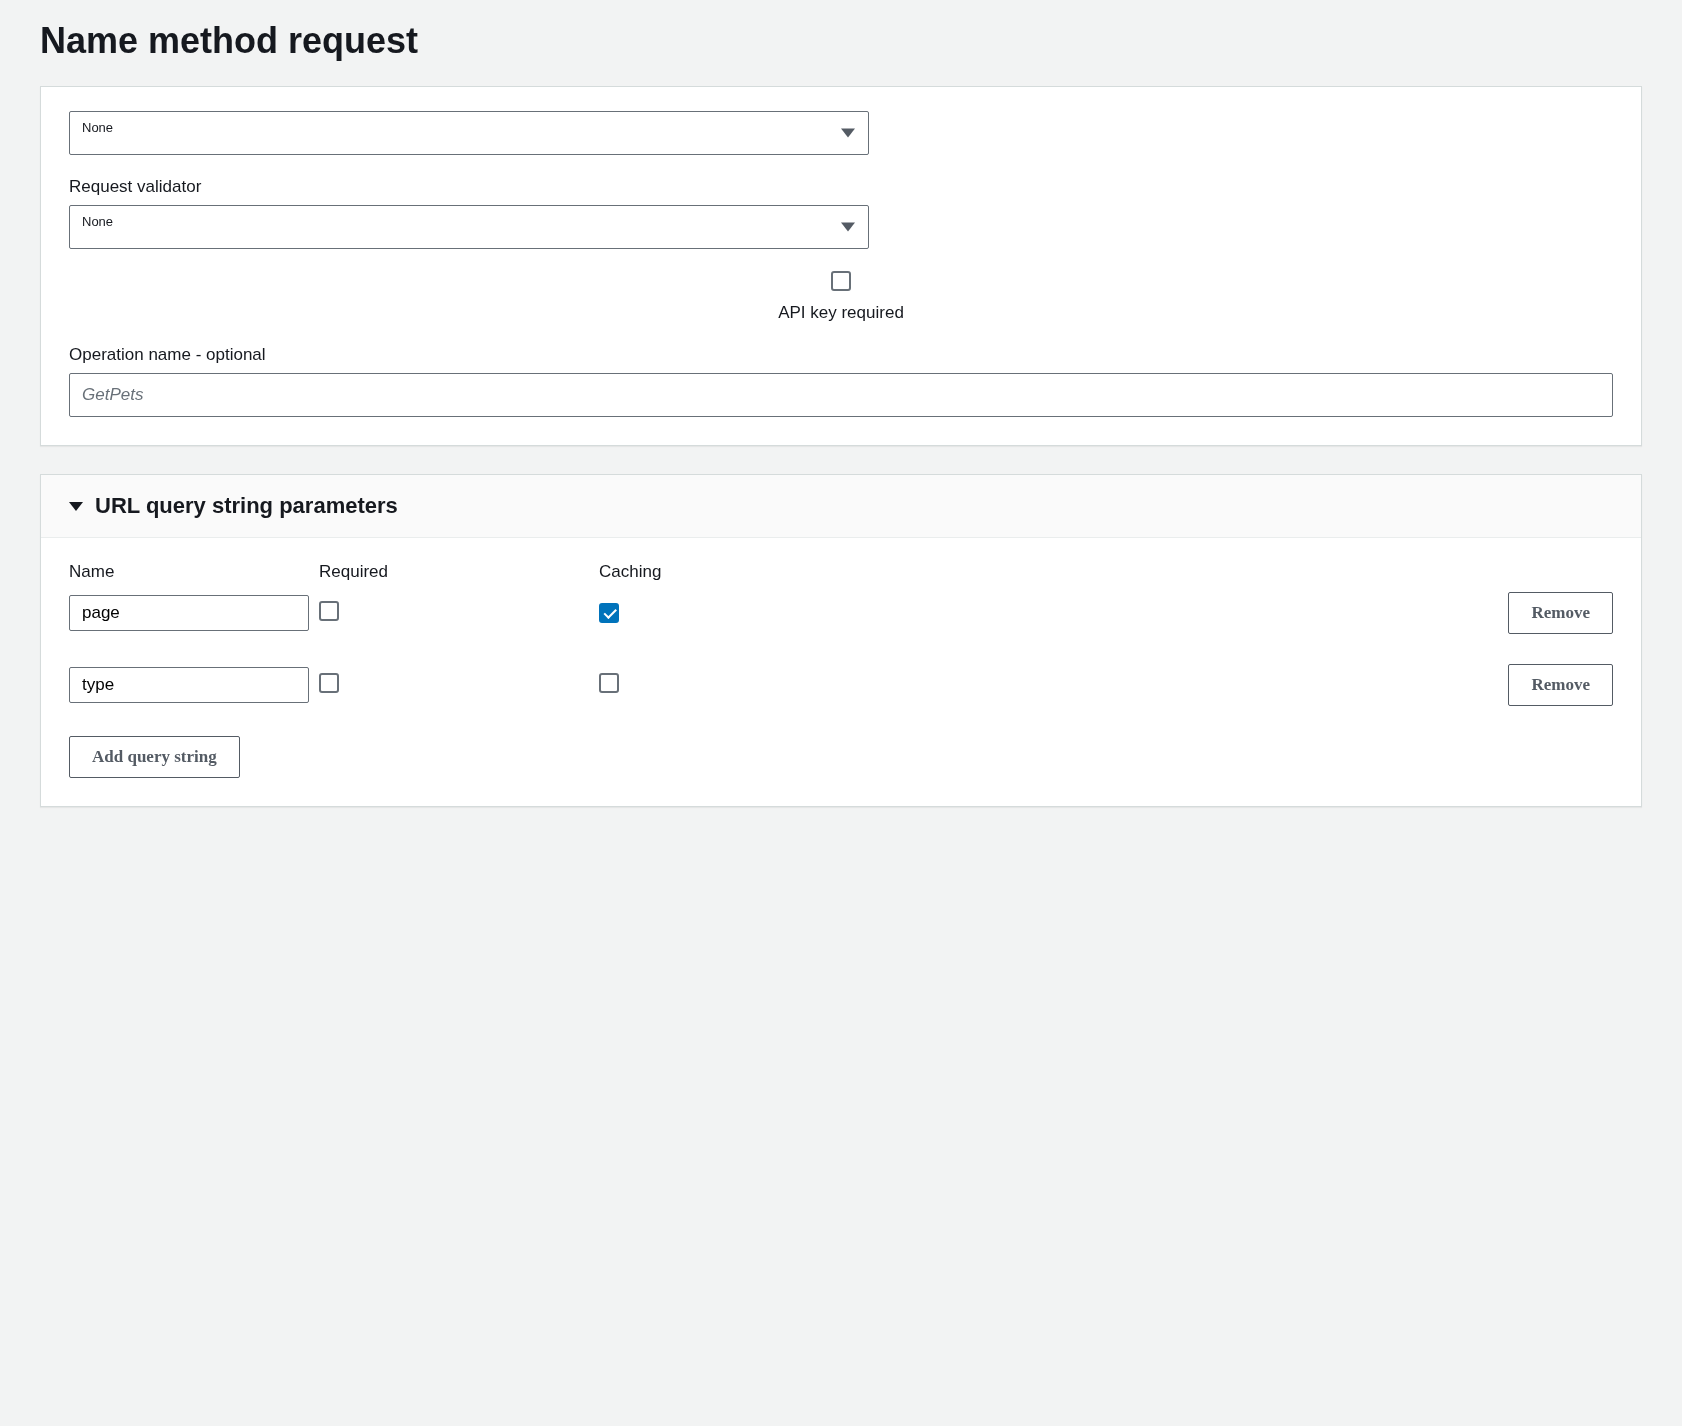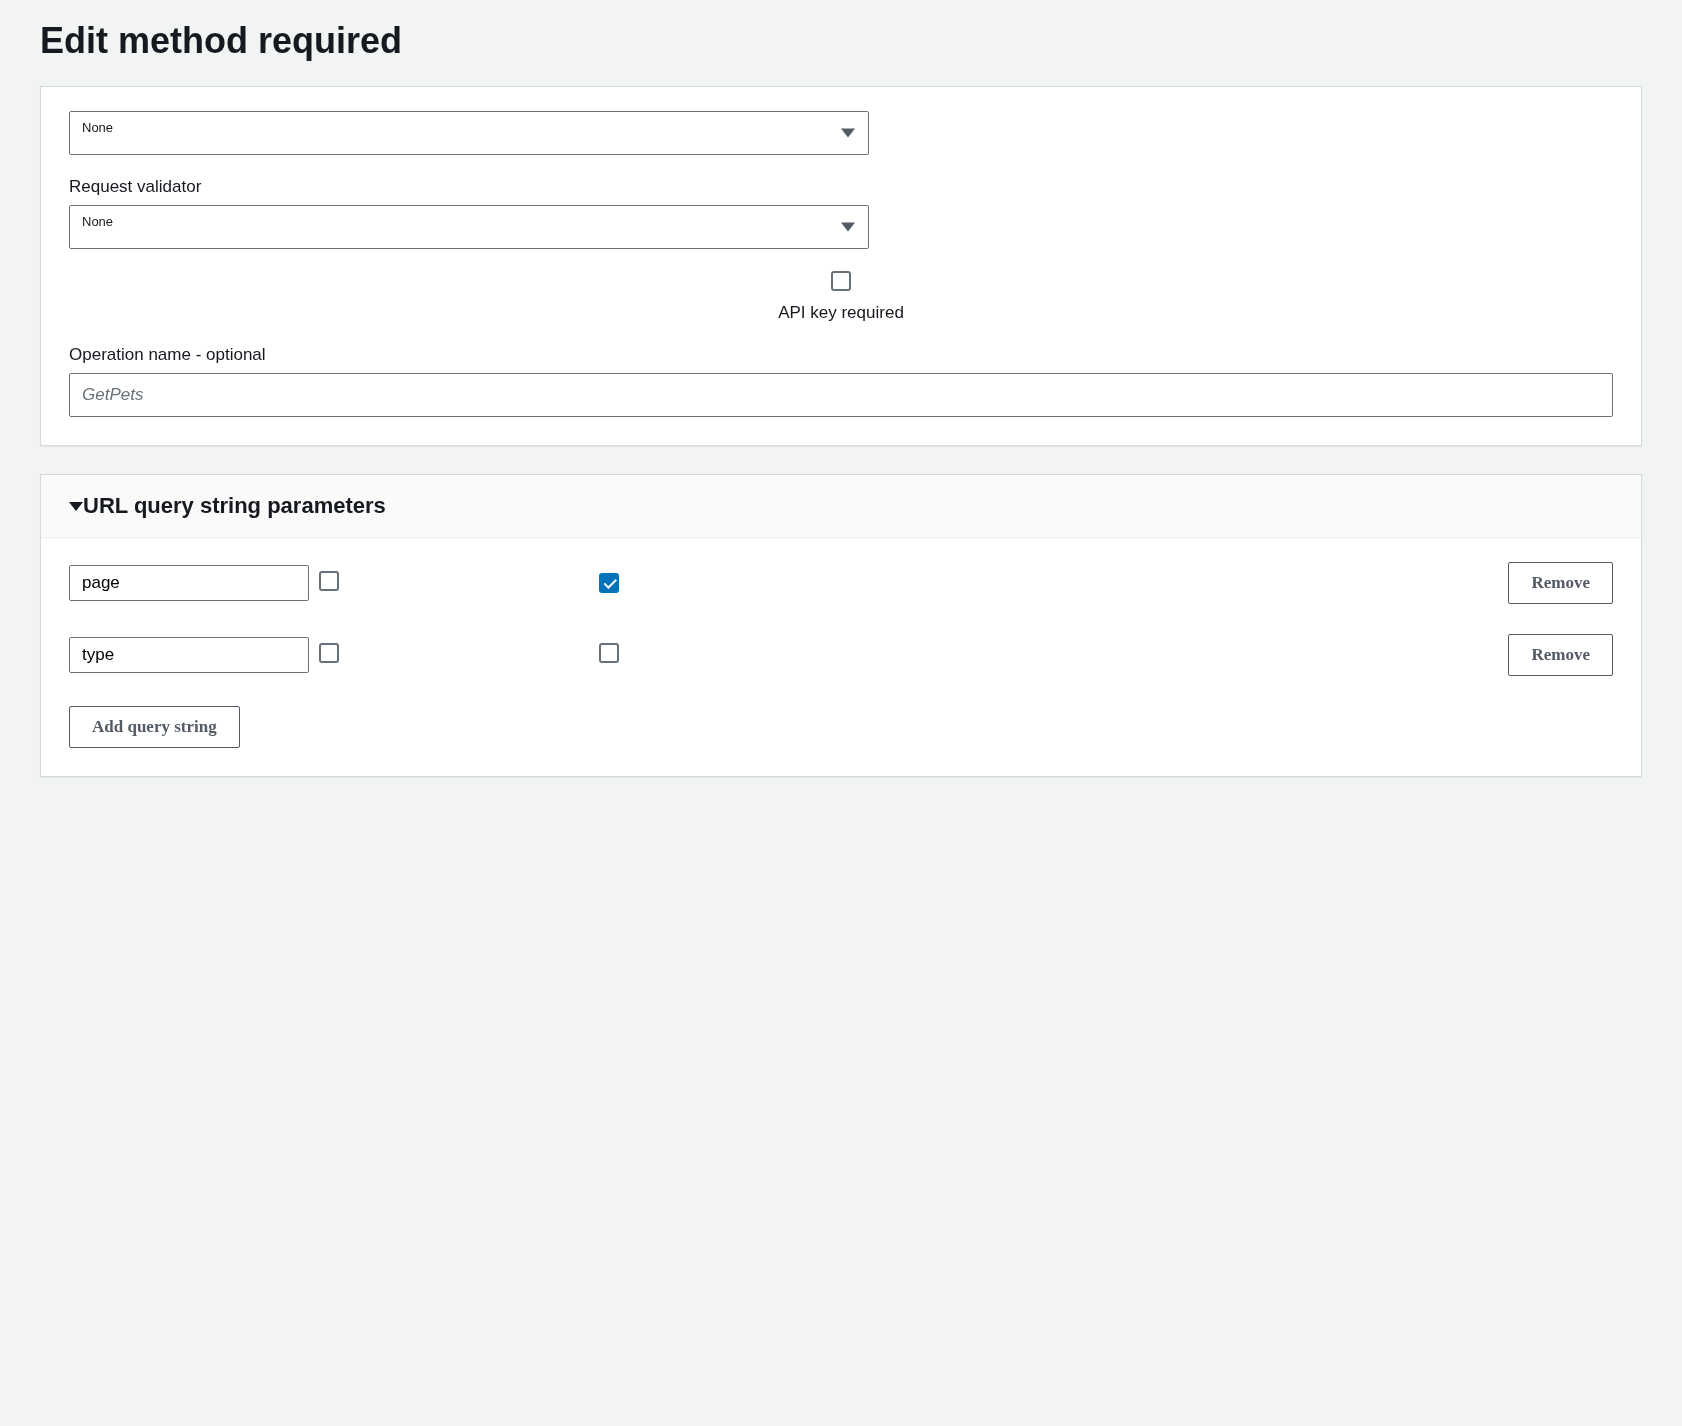--- a/index.html
+++ b/index.html
@@ -31,20 +31,21 @@
       background: #fafafa;
     }
     .panel-header-title {
       font-size: 22px;
       font-weight: 700;
       color: #16191f;
     }
     .panel-header-expandable {
       display: flex;
       align-items: center;
+      gap: 12px;
       cursor: pointer;
     }
     .expand-caret {
       width: 0;
       height: 0;
       border-left: 7px solid transparent;
       border-right: 7px solid transparent;
       border-top: 9px solid #16191f;
     }
     .panel-body {
@@ -185,21 +186,21 @@
       cursor: pointer;
       font-family: Liberation Serif, serif;
     }
     .add-btn-container {
       margin-top: 6px;
     }
   </style>
 </head>
 <body>
 
-<h1 class="page-title">Edit method required</h1>
+<h1 class="page-title">Name method request</h1>
 
 <div class="panel">
   <div class="panel-body">
 
     <div class="form-group">
       <div class="select-wrapper">
         <div class="select-control">None</div>
         <div class="select-caret"></div>
       </div>
     </div>
@@ -228,20 +229,26 @@
 <div class="panel">
   <div class="panel-header">
     <div class="panel-header-expandable">
       <span class="expand-caret"></span>
       <span class="panel-header-title">URL query string parameters</span>
     </div>
   </div>
   <div class="panel-body">
 
     <div class="query-table">
+      <div class="query-header-row">
+        <div class="query-header-cell">Name</div>
+        <div class="query-header-cell">Required</div>
+        <div class="query-header-cell">Caching</div>
+        <div class="query-header-cell"></div>
+      </div>
 
       <div id="query-rows">
           <div class="query-row">
             <div><input type="text" class="query-name-input" value="page" style=""></div>
             <div><span class="aws-checkbox"></span></div>
             <div><span class="aws-checkbox checked"></span></div>
             <div class="remove-cell">
               <button class="btn">Remove</button>
             </div>
           </div>

